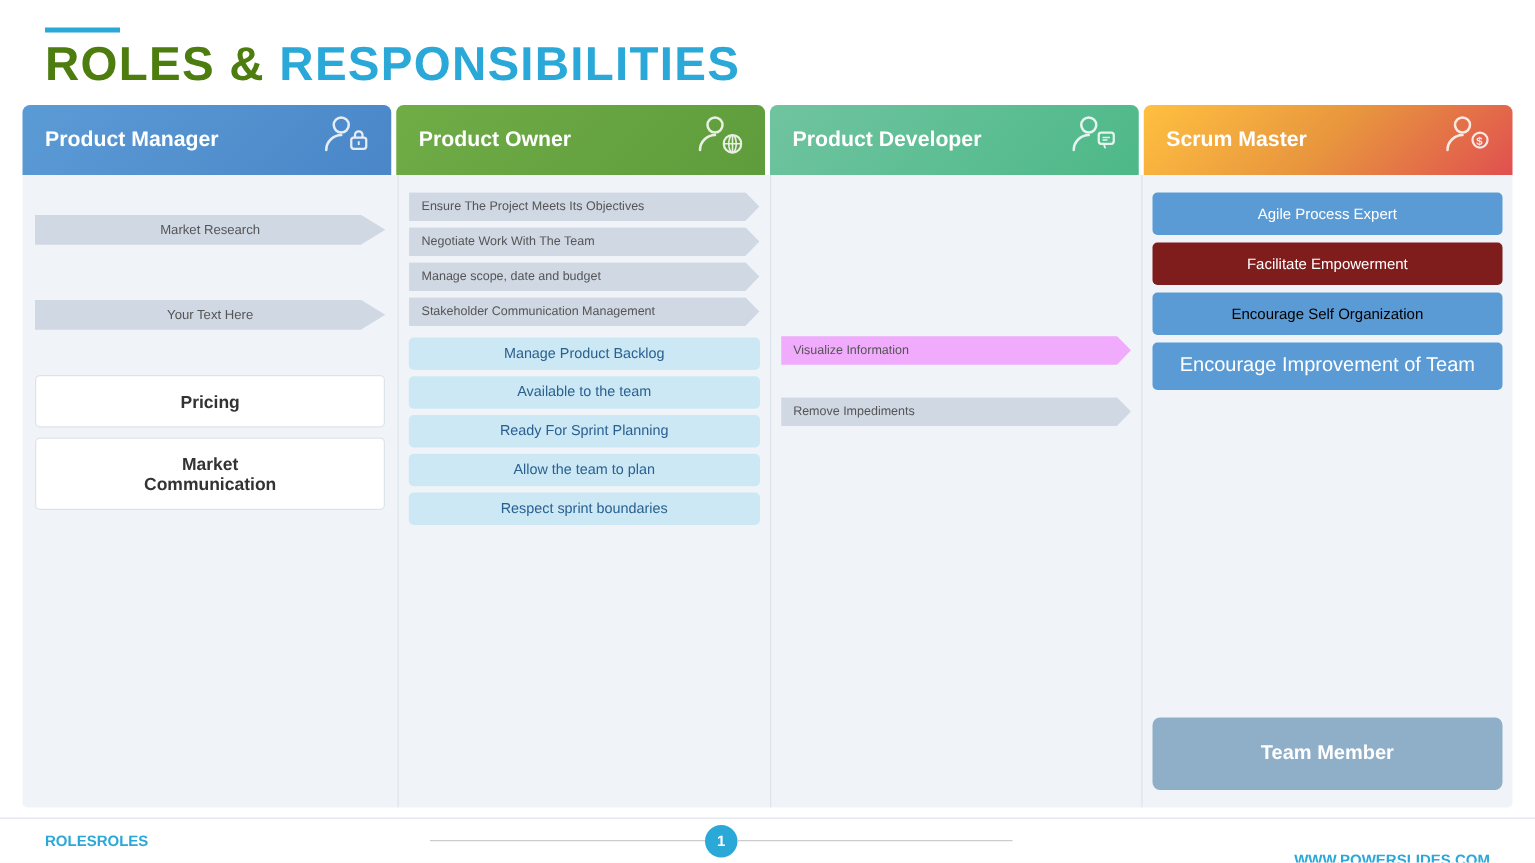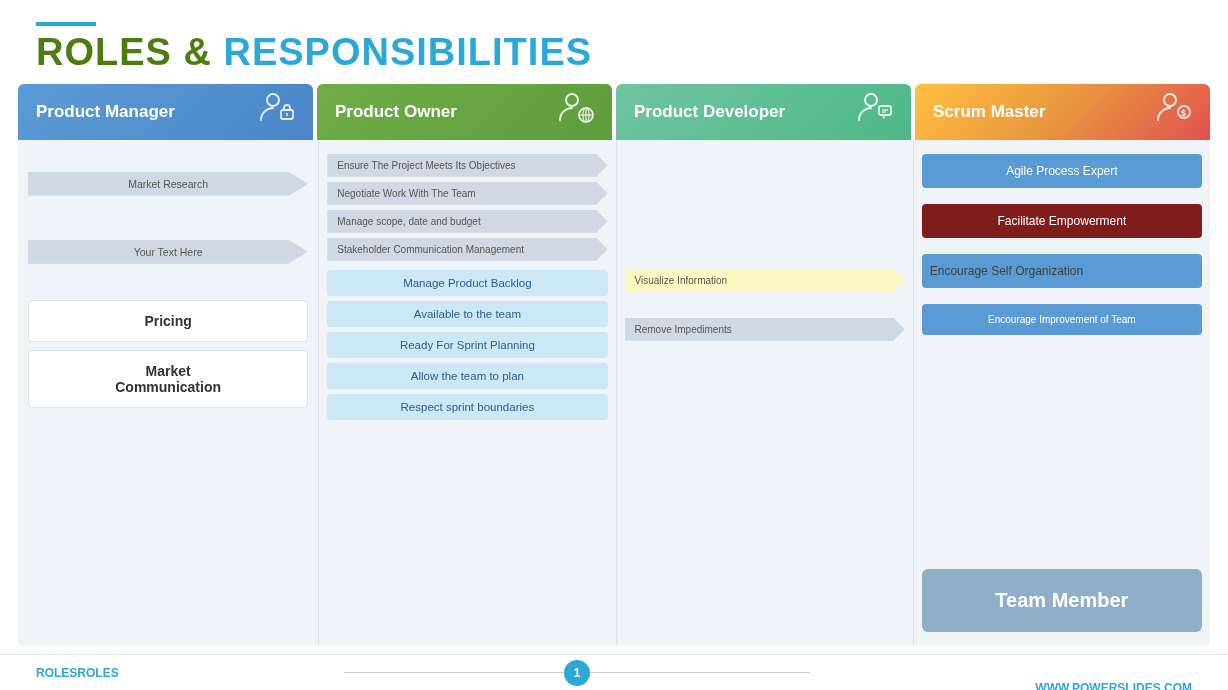--- a/index.html
+++ b/index.html
@@ -187,32 +187,32 @@
       <div style="background:#cce8f4;border-radius:4px;padding:7px 6px;font-size:11.5px;color:#2a6090;text-align:center;font-weight:500;">Available to the team</div>
       <div style="background:#cce8f4;border-radius:4px;padding:7px 6px;font-size:11.5px;color:#2a6090;text-align:center;font-weight:500;">Ready For Sprint Planning</div>
       <div style="background:#cce8f4;border-radius:4px;padding:7px 6px;font-size:11.5px;color:#2a6090;text-align:center;font-weight:500;">Allow the team to plan</div>
       <div style="background:#cce8f4;border-radius:4px;padding:7px 6px;font-size:11.5px;color:#2a6090;text-align:center;font-weight:500;">Respect sprint boundaries</div>
     </div>
 
     <div style="flex:1; border-right:1px solid #dce3ea; padding:14px 8px; display:flex; flex-direction:column; gap:5px;">
 
       <div style="height:110px;"></div>
 
-      <div style="background:#fef9c3;color:#555;font-size:10px;padding:6px 10px;clip-path:polygon(0 0,96% 0,100% 50%,96% 100%,0 100%);">Visualize Information</div>
+      <div style="background:#f0abfc;color:#555;font-size:10px;padding:6px 10px;clip-path:polygon(0 0,96% 0,100% 50%,96% 100%,0 100%);">Visualize Information</div>
       <div style="height:16px;"></div>
       <div style="background:#d0d8e4;color:#555;font-size:10px;padding:6px 10px;clip-path:polygon(0 0,96% 0,100% 50%,96% 100%,0 100%);">Remove Impediments</div>
     </div>
 
-    <div style="flex:1; padding:14px 8px; display:flex; flex-direction:column; gap:16px;">
+    <div style="flex:1; padding:14px 8px; display:flex; flex-direction:column; gap:6px;">
       <div style="background:#5b9bd5;color:#fff;border-radius:4px;padding:10px 8px;text-align:center;font-size:12px;font-weight:500;">Agile Process Expert</div>
       <div style="background:#7f1d1d;color:#fff;border-radius:4px;padding:10px 8px;text-align:center;font-size:12px;font-weight:500;">Facilitate Empowerment</div>
-      <div style="background:#5b9bd5;color:#404040;border-radius:4px;padding:10px 8px;font-size:12px;font-weight:500;">Encourage Self Organization</div>
-      <div style="background:#5b9bd5;color:#fff;border-radius:4px;padding:10px 8px;text-align:center;font-size:10px;font-weight:500;">Encourage Improvement of Team</div>
+      <div style="background:#5b9bd5;color:#000000;border-radius:4px;padding:10px 8px;text-align:center;font-size:12px;font-weight:500;">Encourage Self Organization</div>
+      <div style="background:#5b9bd5;color:#fff;border-radius:4px;padding:10px 8px;text-align:center;font-size:16px;font-weight:500;">Encourage Improvement of Team</div>
       <div style="flex:1;"></div>
-      <div style="background:#8faec8;color:#fff;border-radius:6px;padding:20px 8px;text-align:center;font-size:20px;font-weight:700;">Team Member</div>
+      <div style="background:#8faec8;color:#fff;border-radius:6px;padding:20px 8px;text-align:center;font-size:16px;font-weight:700;">Team Member</div>
     </div>
 
   </div>
 
   <div class="footer">
     <div class="footer-left">
       <span>ROLES</span><span style="color:#2aa8d8">ROLES</span>
     </div>
     <div style="display:flex;align-items:center;gap:0;">
       <div style="width:220px;height:1px;background:#ccc;"></div>

